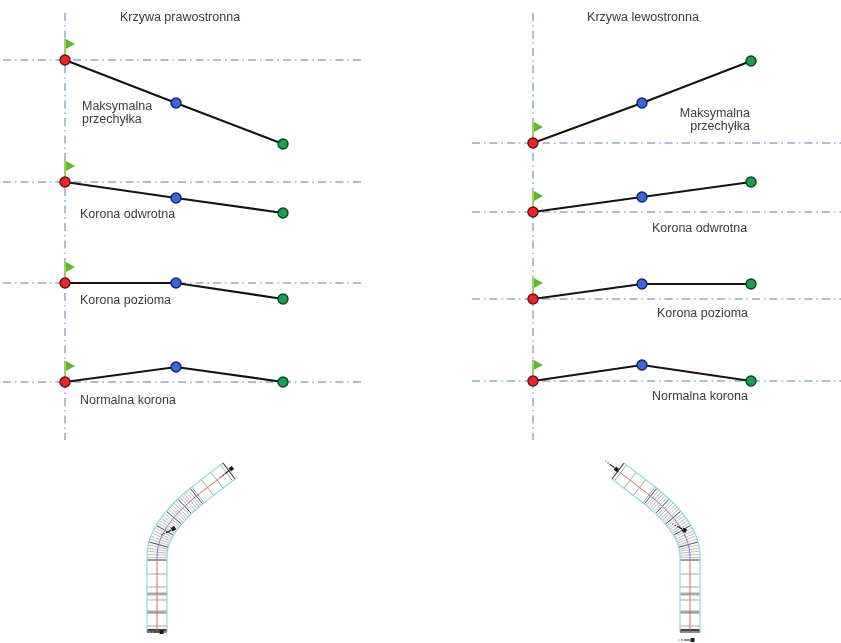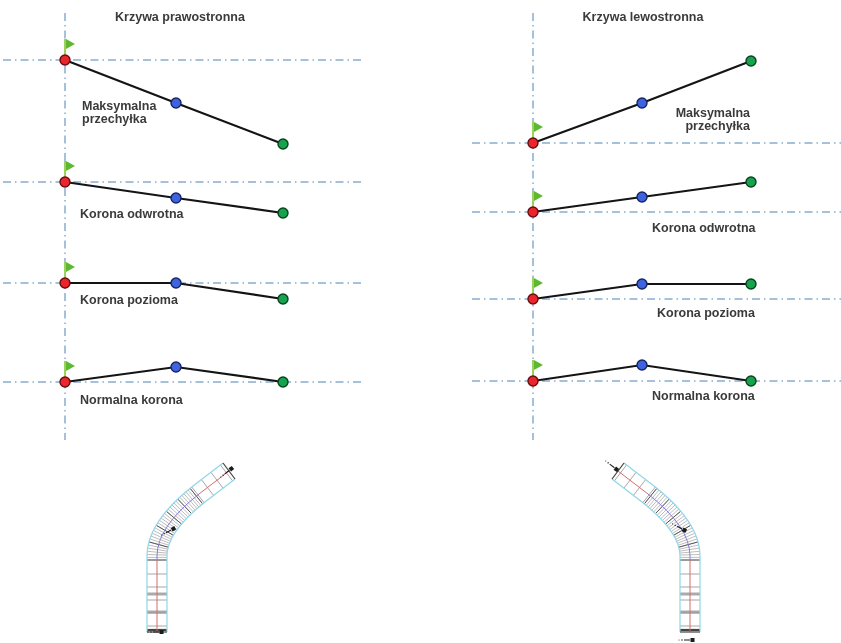--- a/index.html
+++ b/index.html
@@ -1,17 +1,17 @@
 <!DOCTYPE html>
 <html><head>
 <meta charset="utf-8">
 <style>
   html,body{margin:0;padding:0;background:#fff;}
   .stage{position:relative;width:841px;height:643px;background:#ffffff;overflow:hidden;
-         font-family:"Liberation Sans","DejaVu Sans",sans-serif;font-weight:bold;}
+         font-family:"Liberation Sans","DejaVu Sans",sans-serif;}
   svg{display:block;}
   .dashdot{stroke:#4E81B8;stroke-width:1;stroke-dasharray:8 4 1.5 4;fill:none;}
   text.lbl{font-size:12.5px;fill:#3b3b3b;}
   text.title{font-size:12.5px;fill:#3b3b3b;}
 </style>
 </head>
 <body>
 
 <div class="stage">
   <svg viewBox="0 0 841 643" width="841" height="643">

